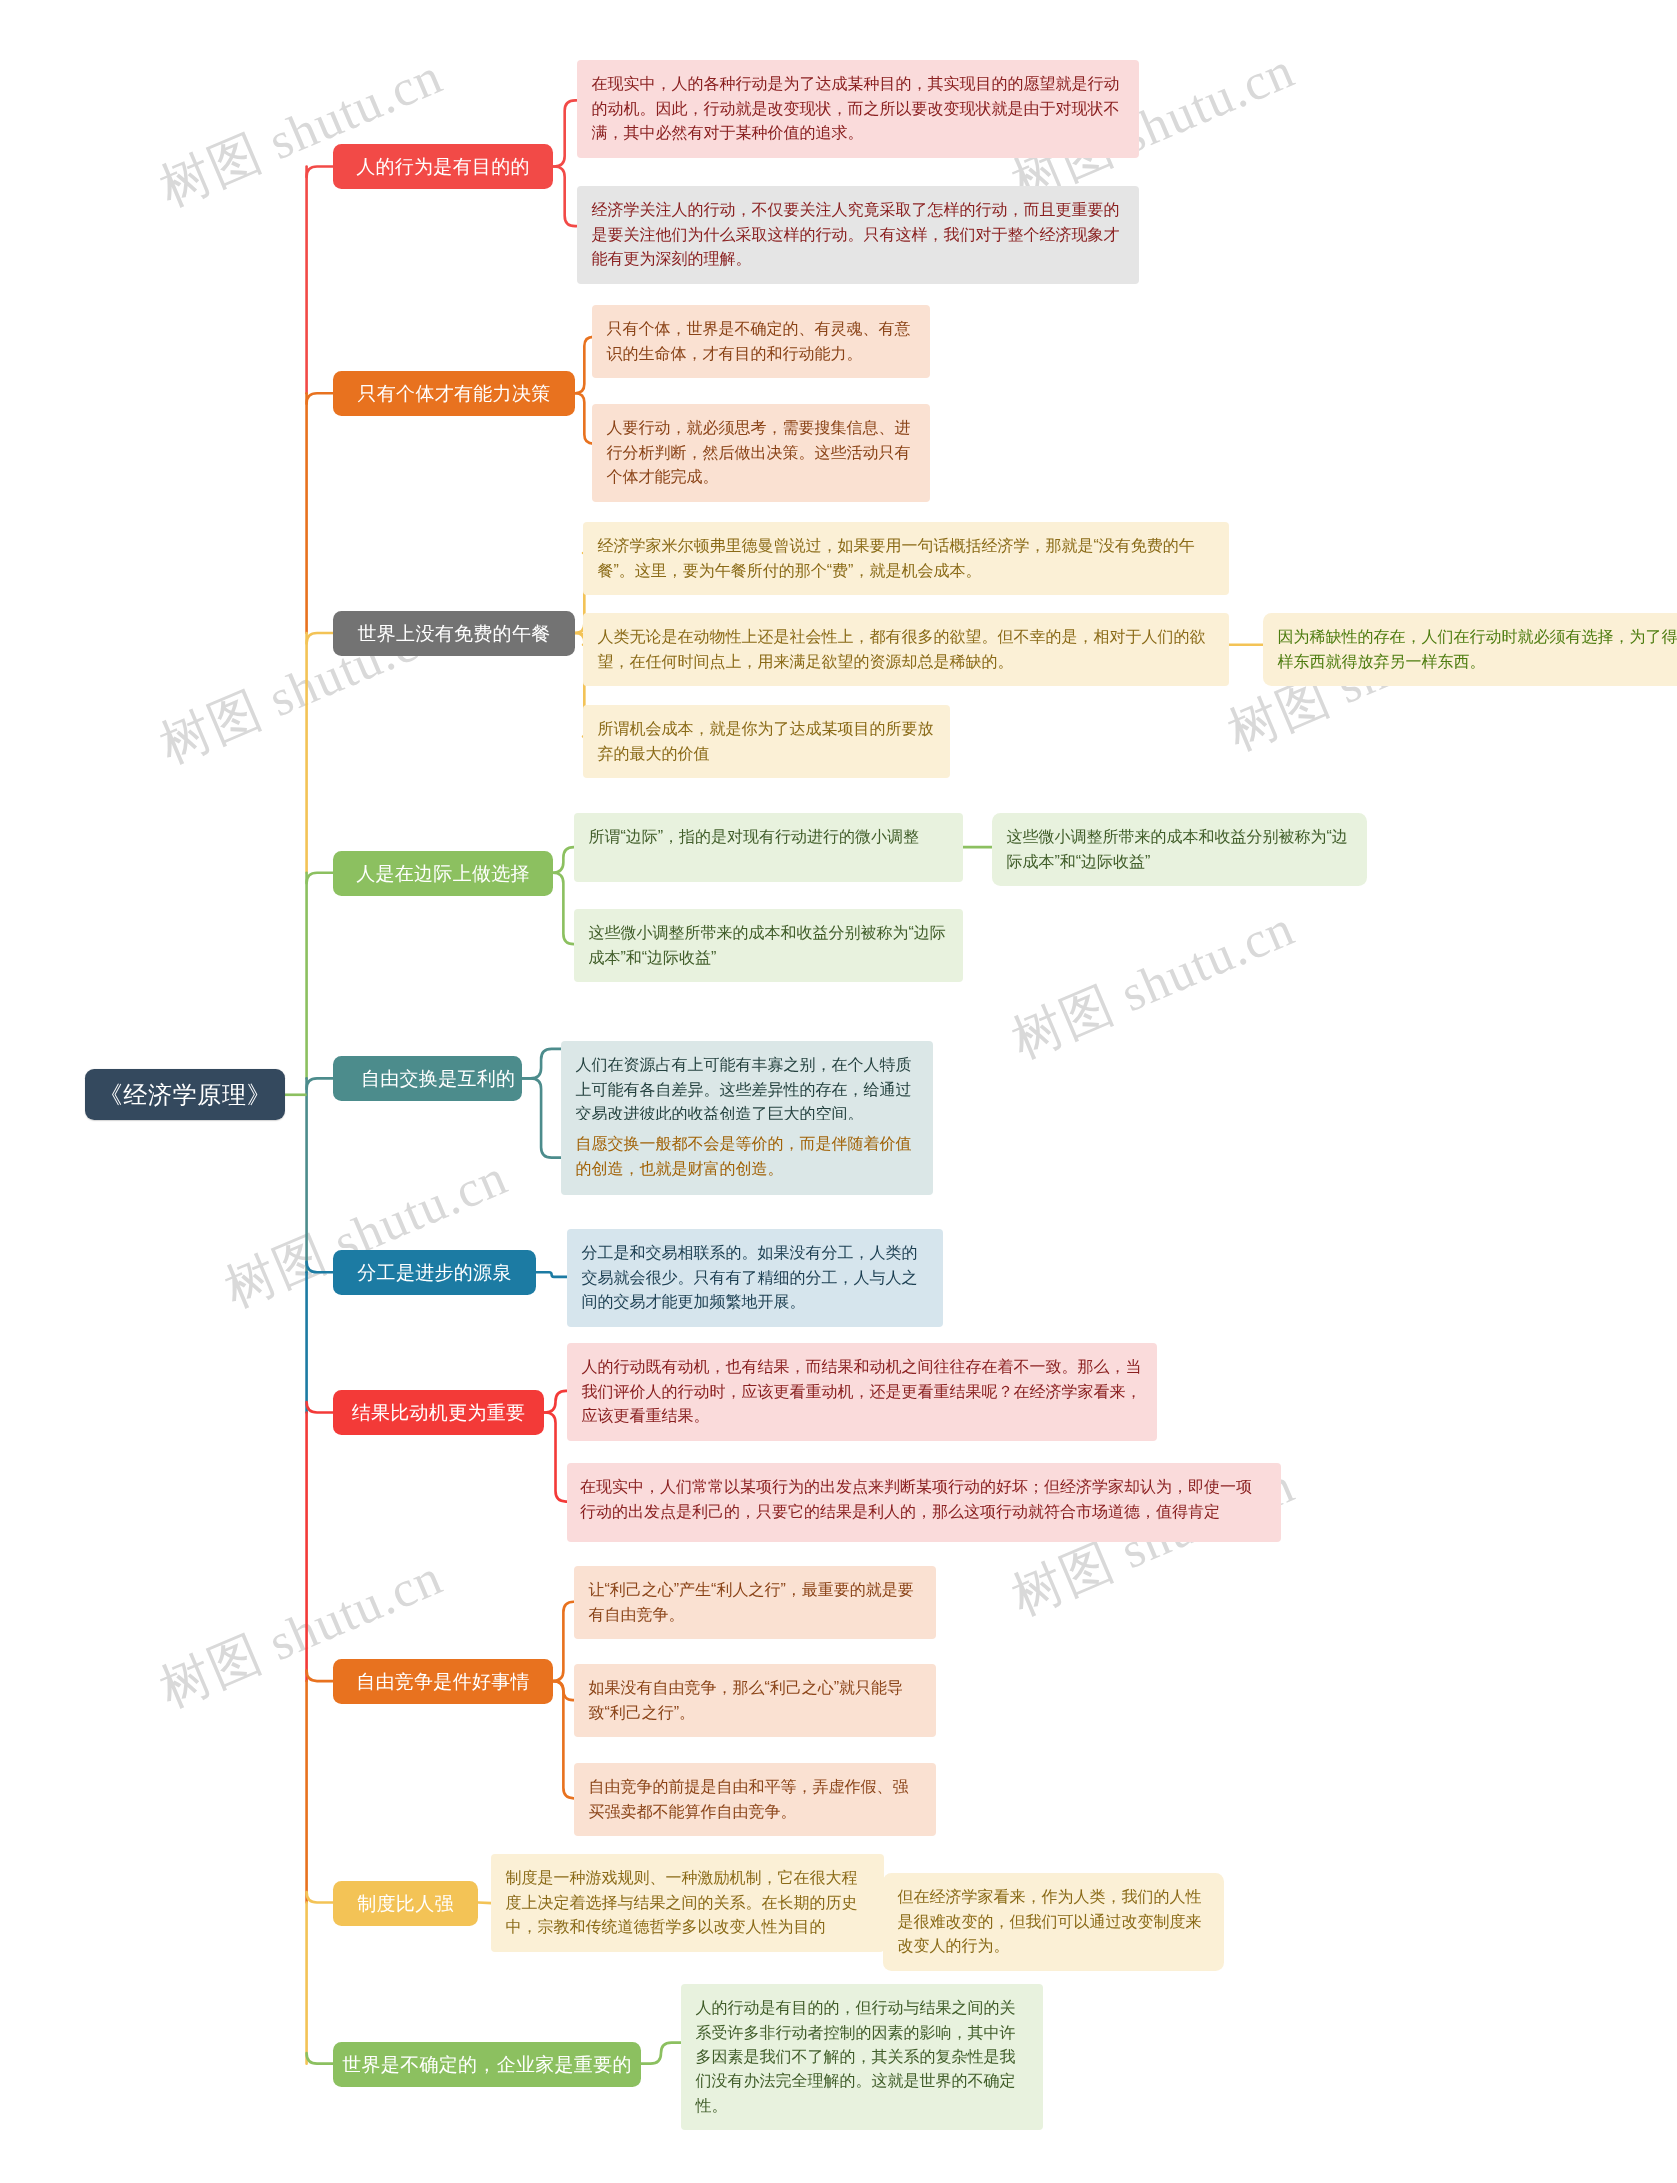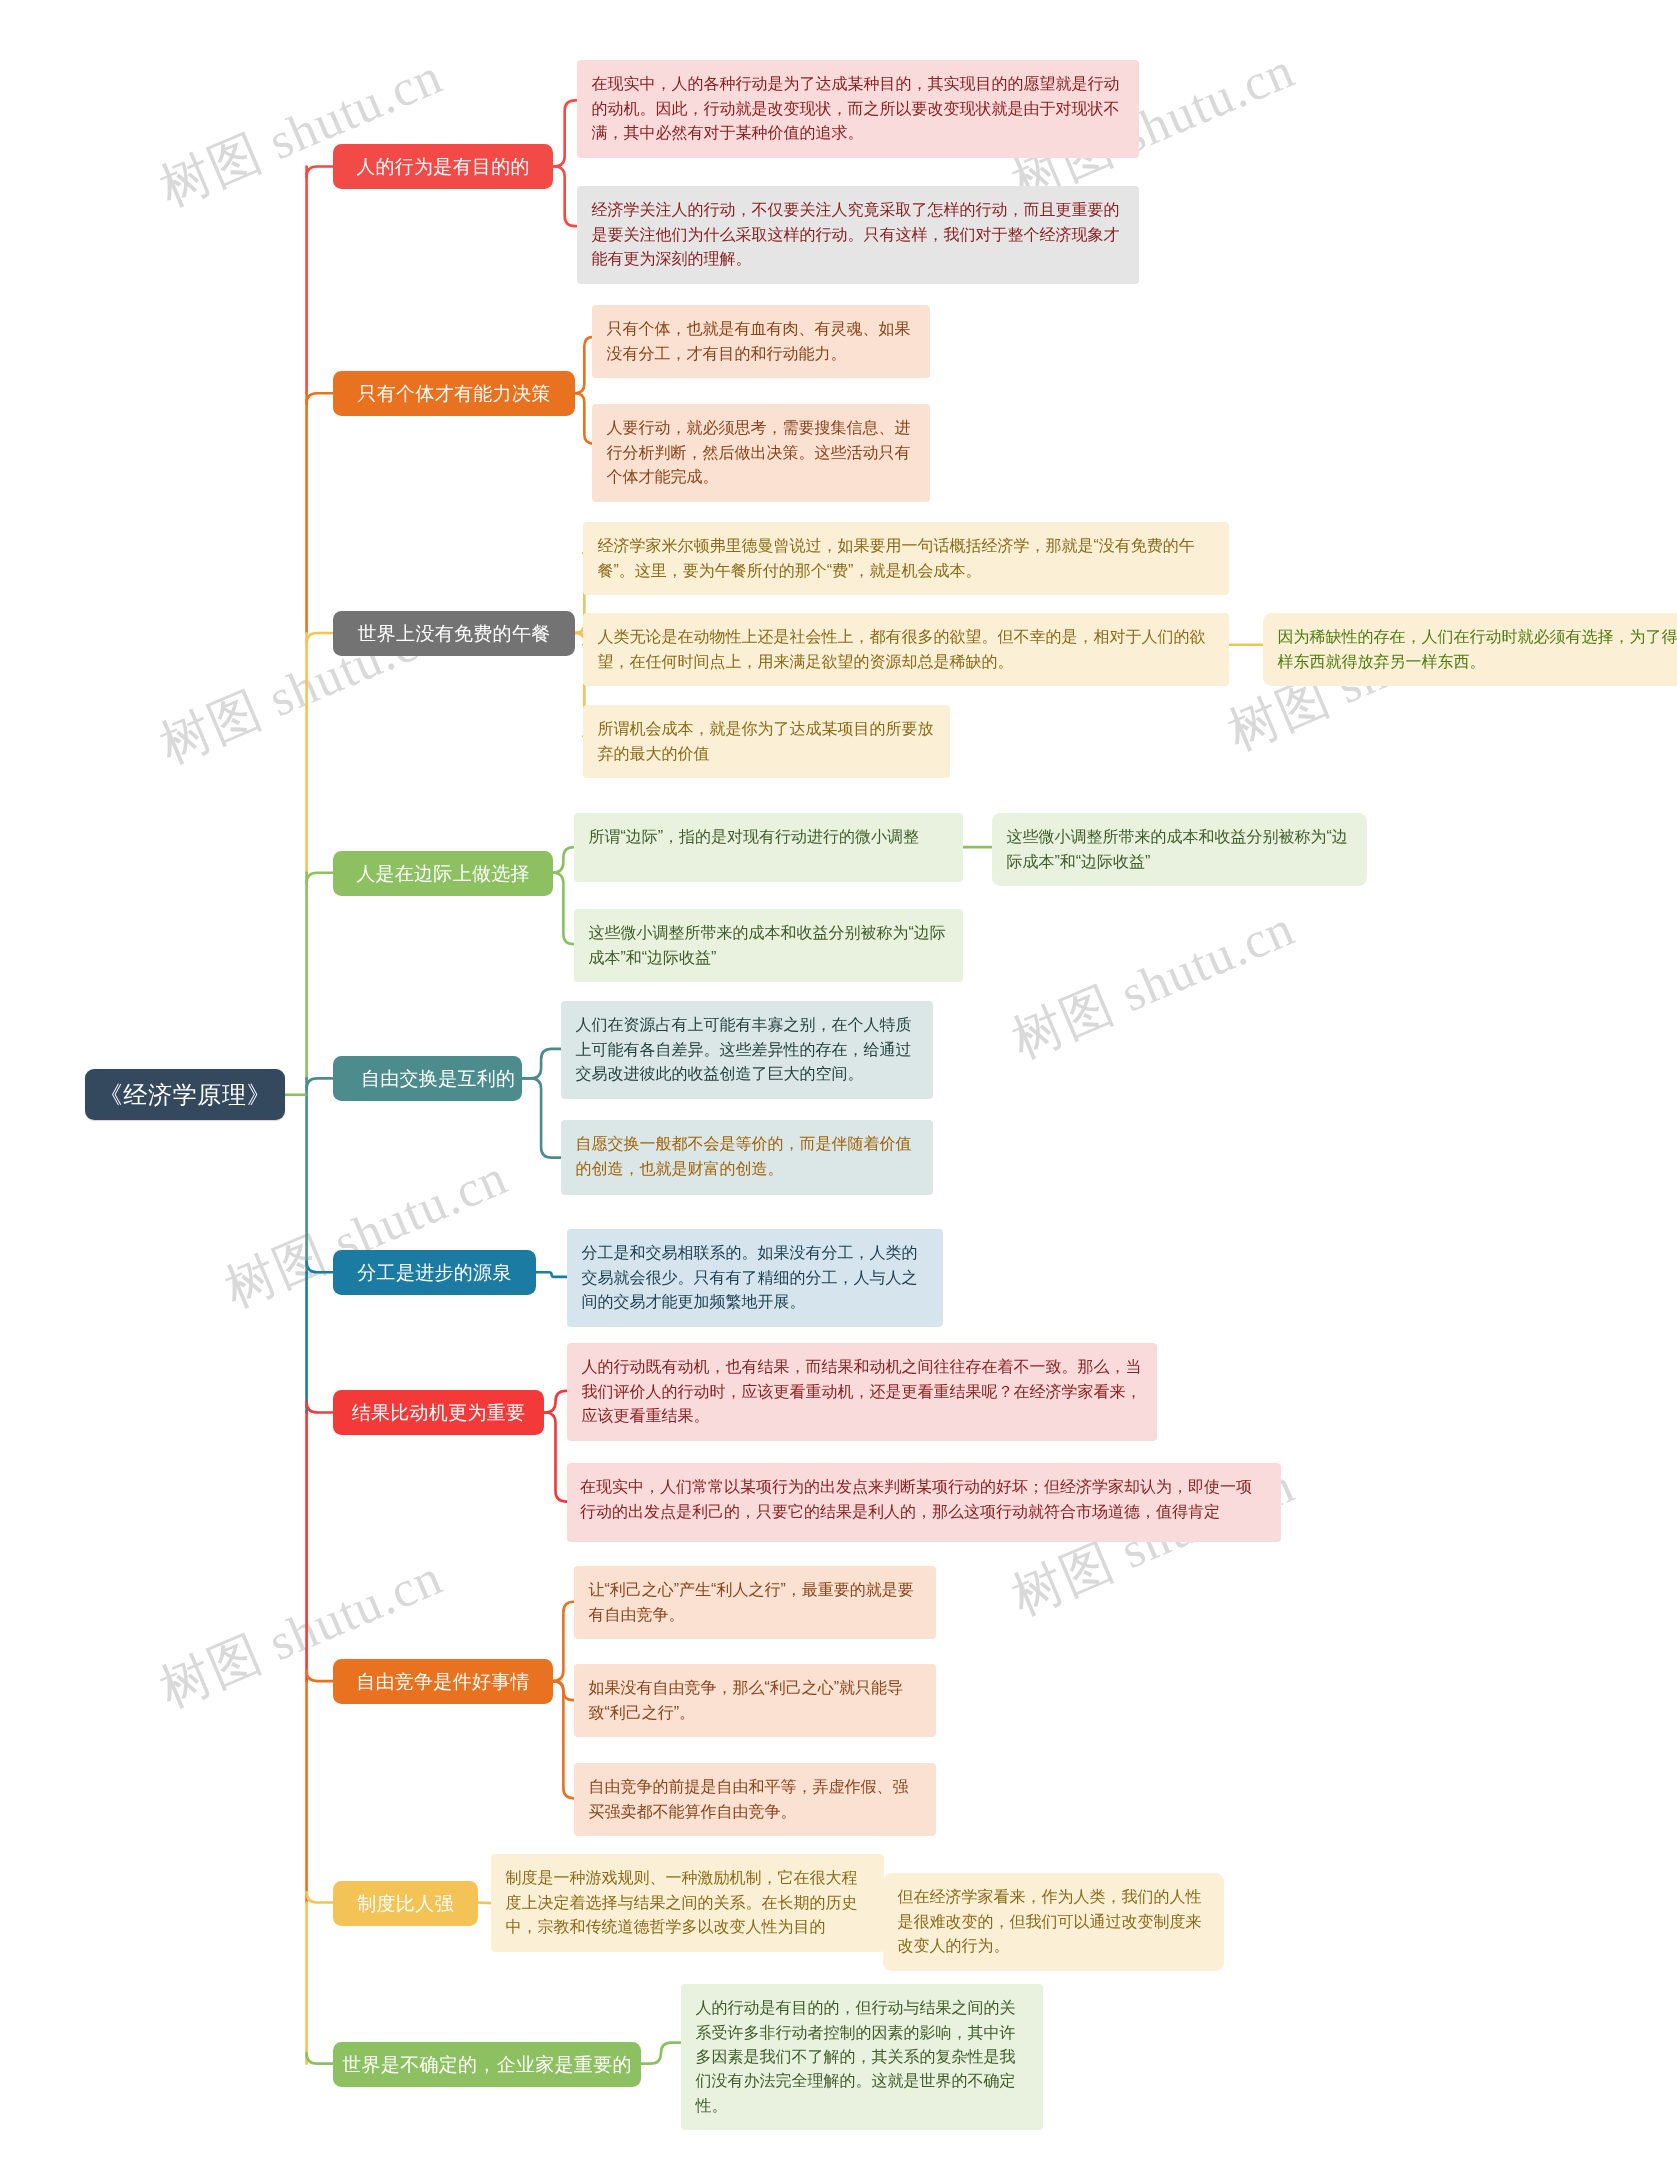--- a/index.html
+++ b/index.html
@@ -148,33 +148,33 @@
       <path d="M 1350 2905 L 1360 2905 Q 1364 2905 1364 2909 L 1364 2909 Q 1364 2913 1368 2913 L 1348 2913" fill="none" stroke="#f3c356" stroke-width="4" stroke-linecap="round"></path>
       <path d="M 978 3150 L 993 3150 Q 1009 3150 1009 3134 L 1009 3134 Q 1009 3118 1025 3118 L 1040 3118" fill="none" stroke="#8cc060" stroke-width="4" stroke-linecap="round"></path>
     </svg>
 
   <div id="nodes">
       <div class="node root-node" style="left: 85px; top: 1069px; width: 200px; height: 51px; justify-content: center; background: rgb(52, 73, 94);">《经济学原理》</div>
       <div class="node topic" style="left: 333px; top: 144px; width: 220px; height: 45px; justify-content: center; background: rgb(242, 74, 71);">人的行为是有目的的</div>
       <div class="node leaf" style="left: 577px; top: 60px; width: 562px; min-height: 80px; background: rgb(250, 219, 219); color: rgb(138, 32, 32);">在现实中，人的各种行动是为了达成某种目的，其实现目的的愿望就是行动的动机。因此，行动就是改变现状，而之所以要改变现状就是由于对现状不满，其中必然有对于某种价值的追求。</div>
       <div class="node leaf" style="left: 577px; top: 186px; width: 562px; min-height: 80px; background: #e5e5e5; color: rgb(138, 32, 32);">经济学关注人的行动，不仅要关注人究竟采取了怎样的行动，而且更重要的是要关注他们为什么采取这样的行动。只有这样，我们对于整个经济现象才能有更为深刻的理解。</div>
       <div class="node topic" style="left: 333px; top: 371px; width: 242px; height: 45px; justify-content: center; background: rgb(232, 114, 31);">只有个体才有能力决策</div>
-      <div class="node leaf" style="left: 592px; top: 305px; width: 338px; min-height: 63px; background: rgb(250, 225, 210); color: rgb(138, 67, 23);">只有个体，也就是有血有肉、有灵魂、如果没有分工，才有目的和行动能力。</div>
+      <div class="node leaf" style="left: 592px; top: 305px; width: 338px; min-height: 63px; background: rgb(250, 225, 210); color: rgb(138, 67, 23);">只有个体，世界是不确定的、有灵魂、有意识的生命体，才有目的和行动能力。</div>
       <div class="node leaf" style="left: 592px; top: 404px; width: 338px; min-height: 80px; background: rgb(250, 225, 210); color: rgb(138, 67, 23);">人要行动，就必须思考，需要搜集信息、进行分析判断，然后做出决策。这些活动只有个体才能完成。</div>
       <div class="node topic" style="left: 333px; top: 611px; width: 242px; height: 45px; justify-content: center; background: #737373;">世界上没有免费的午餐</div>
       <div class="node leaf" style="left: 583px; top: 522px; width: 646px; min-height: 63px; background: rgb(251, 240, 214); color: rgb(138, 106, 23);">经济学家米尔顿弗里德曼曾说过，如果要用一句话概括经济学，那就是“没有免费的午餐”。这里，要为午餐所付的那个“费”，就是机会成本。</div>
       <div class="node leaf" style="left: 583px; top: 613px; width: 646px; min-height: 63px; background: rgb(251, 240, 214); color: rgb(138, 106, 23);">人类无论是在动物性上还是社会性上，都有很多的欲望。但不幸的是，相对于人们的欲望，在任何时间点上，用来满足欲望的资源却总是稀缺的。</div>
       <div class="node sub" style="left: 1263px; top: 613px; width: 472px; min-height: 63px; background: rgb(251, 240, 214); color: #4d7c0f;">因为稀缺性的存在，人们在行动时就必须有选择，为了得到一样东西就得放弃另一样东西。</div>
       <div class="node leaf" style="left: 583px; top: 705px; width: 367px; min-height: 63px; background: rgb(251, 240, 214); color: rgb(138, 106, 23);">所谓机会成本，就是你为了达成某项目的所要放弃的最大的价值</div>
       <div class="node topic" style="left: 333px; top: 851px; width: 220px; height: 45px; justify-content: center; background: rgb(140, 192, 96);">人是在边际上做选择</div>
       <div class="node leaf" style="left: 574px; top: 813px; width: 389px; min-height: 69px; background: rgb(232, 242, 222); color: rgb(63, 92, 40);">所谓“边际”，指的是对现有行动进行的微小调整</div>
       <div class="node sub" style="left: 992px; top: 813px; width: 375px; min-height: 69px; background: rgb(232, 242, 222); color: rgb(63, 92, 40);">这些微小调整所带来的成本和收益分别被称为“边际成本”和“边际收益”</div>
       <div class="node leaf" style="left: 574px; top: 909px; width: 389px; min-height: 69px; background: rgb(232, 242, 222); color: rgb(63, 92, 40);">这些微小调整所带来的成本和收益分别被称为“边际成本”和“边际收益”</div>
       <div class="node topic" style="left: 333px; top: 1056px; width: 189px; height: 45px; justify-content: center; background: rgb(76, 140, 140); padding-left: 37px;">自由交换是互利的</div>
-      <div class="node leaf" style="left: 561px; top: 1001px; width: 372px; min-height: 96px; background: rgb(219, 231, 231); color: rgb(36, 65, 63);">人们在资源占有上可能有丰寡之别，在个人特质上可能有各自差异。这些差异性的存在，给通过交易改进彼此的收益创造了巨大的空间。</div>
+      <div class="node leaf" style="left: 561px; top: 1041px; width: 372px; min-height: 96px; background: rgb(219, 231, 231); color: rgb(36, 65, 63);">人们在资源占有上可能有丰寡之别，在个人特质上可能有各自差异。这些差异性的存在，给通过交易改进彼此的收益创造了巨大的空间。</div>
       <div class="node leaf" style="left: 561px; top: 1120px; width: 372px; min-height: 75px; background: rgb(219, 231, 231); color: #a16207;">自愿交换一般都不会是等价的，而是伴随着价值的创造，也就是财富的创造。</div>
       <div class="node topic" style="left: 333px; top: 1250px; width: 203px; height: 45px; justify-content: center; background: rgb(28, 123, 163);">分工是进步的源泉</div>
       <div class="node leaf" style="left: 567px; top: 1229px; width: 376px; min-height: 96px; background: rgb(214, 229, 237); color: rgb(27, 62, 81);">分工是和交易相联系的。如果没有分工，人类的交易就会很少。只有有了精细的分工，人与人之间的交易才能更加频繁地开展。</div>
       <div class="node topic" style="left: 333px; top: 1390px; width: 211px; height: 45px; justify-content: center; background: rgb(243, 58, 56);">结果比动机更为重要</div>
       <div class="node leaf" style="left: 567px; top: 1343px; width: 590px; min-height: 96px; background: rgb(250, 219, 219); color: rgb(138, 32, 32);">人的行动既有动机，也有结果，而结果和动机之间往往存在着不一致。那么，当我们评价人的行动时，应该更看重动机，还是更看重结果呢？在经济学家看来，应该更看重结果。</div>
       <div class="node leaf" style="left: 567px; top: 1463px; width: 714px; min-height: 79px; background: rgb(250, 219, 219); color: rgb(138, 32, 32); padding-left: 13px;">在现实中，人们常常以某项行为的出发点来判断某项行动的好坏；但经济学家却认为，即使一项行动的出发点是利己的，只要它的结果是利人的，那么这项行动就符合市场道德，值得肯定</div>
       <div class="node topic" style="left: 333px; top: 1659px; width: 220px; height: 45px; justify-content: center; background: rgb(232, 114, 31);">自由竞争是件好事情</div>
       <div class="node leaf" style="left: 574px; top: 1566px; width: 362px; min-height: 72px; background: rgb(250, 225, 210); color: rgb(138, 67, 23);">让“利己之心”产生“利人之行”，最重要的就是要有自由竞争。</div>
       <div class="node leaf" style="left: 574px; top: 1664px; width: 362px; min-height: 72px; background: rgb(250, 225, 210); color: rgb(138, 67, 23);">如果没有自由竞争，那么“利己之心”就只能导致“利己之行”。</div>
       <div class="node leaf" style="left: 574px; top: 1763px; width: 362px; min-height: 72px; background: rgb(250, 225, 210); color: rgb(138, 67, 23);">自由竞争的前提是自由和平等，弄虚作假、强买强卖都不能算作自由竞争。</div>

